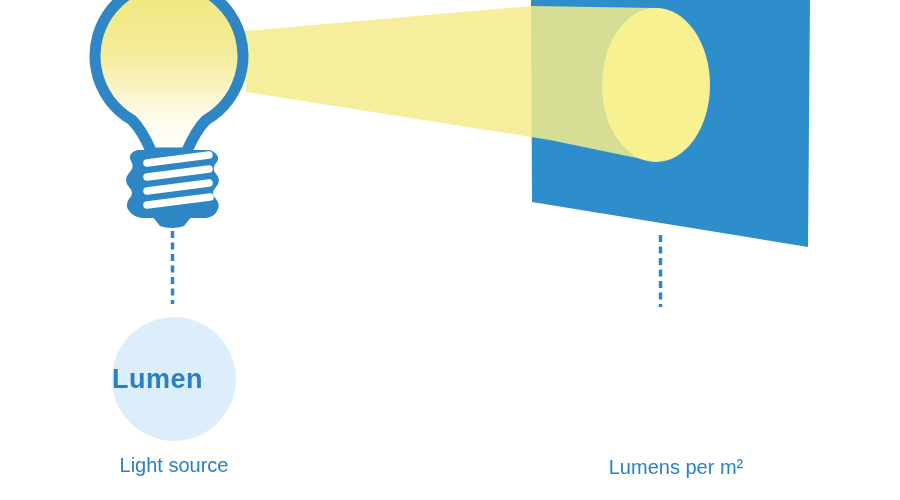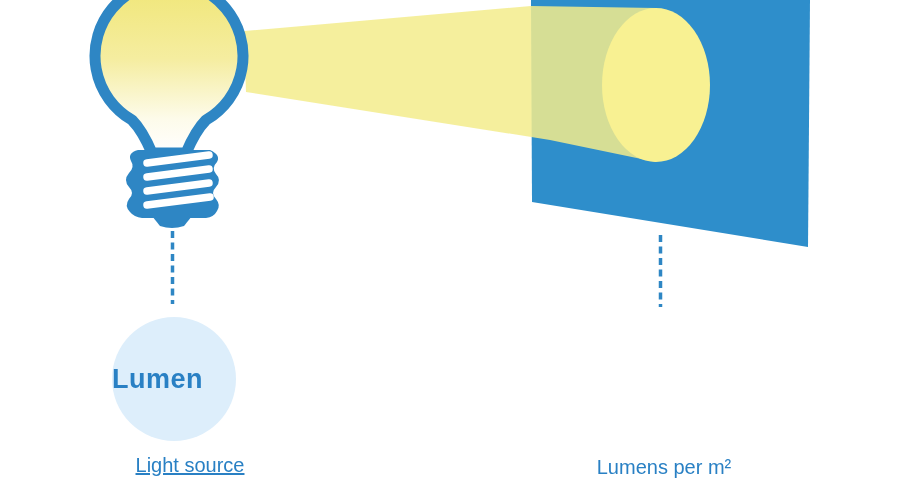--- a/index.html
+++ b/index.html
@@ -16,22 +16,22 @@
     position:absolute;border-radius:50%;background:#ddeefb;
     display:flex;align-items:center;justify-content:flex-start;
     font-weight:bold;font-size:27px;color:#2980c4;letter-spacing:.5px;
   }
   .bubble-left{left:112px;top:317px;width:124px;height:124px;}
   .bubble-right{left:596px;top:316px;width:128px;height:128px;}
   .caption{
     position:absolute;width:220px;text-align:center;
     font-size:20px;color:#2980c4;
   }
-  .caption-left{left:80px;top:454px;text-decoration:underline;}
-  .caption-right{left:554px;top:456px;}
+  .caption-left{left:64px;top:454px;}
+  .caption-right{left:566px;top:456px;}
 </style>
 </head>
 <body>
 
 <div class="stage">
 
   <svg class="illustration" viewBox="0 0 900 500">
     <defs>
       <linearGradient id="glow" x1="0" y1="0" x2="0" y2="1">
         <stop offset="0" stop-color="#f0e676"></stop>

